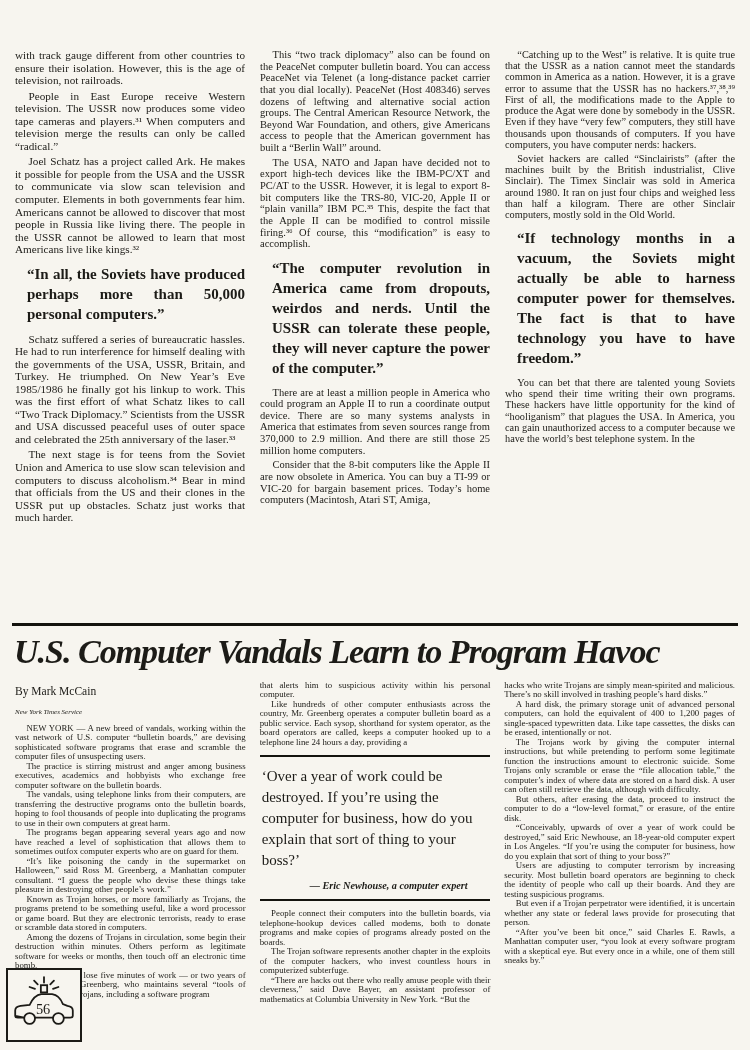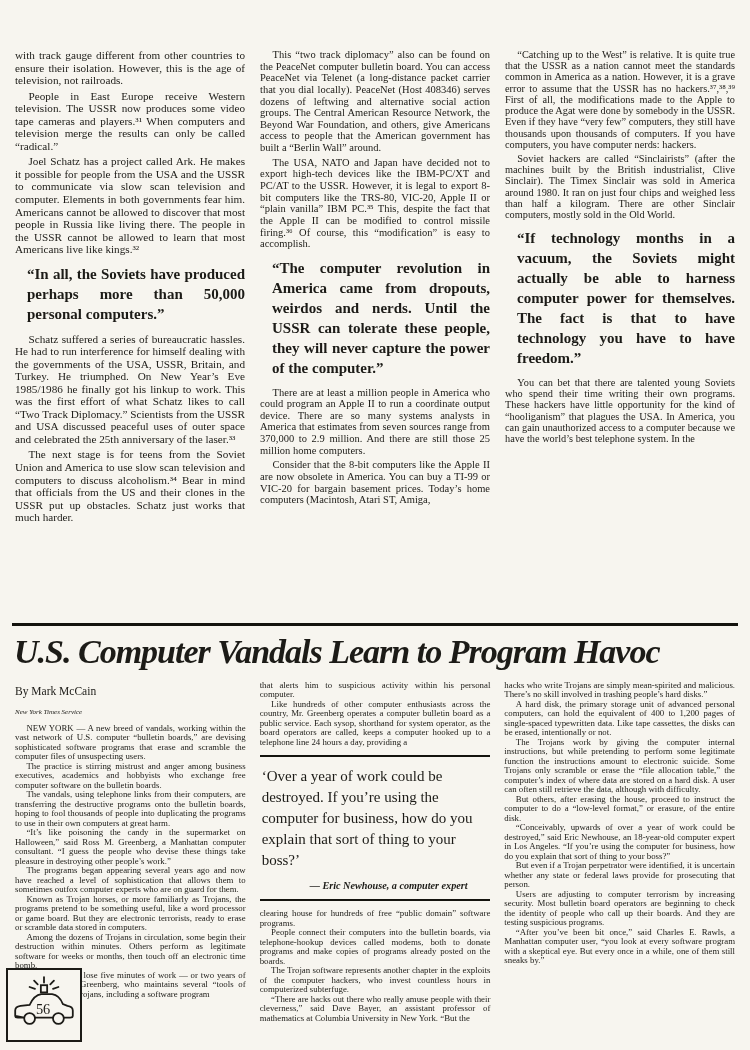--- a/index.html
+++ b/index.html
@@ -85,46 +85,45 @@
 
 <div class="bottom-section">
   <div class="bcol">
     <div class="byline-block">
       <div class="byline">By Mark McCain</div>
       <div class="byline-source">New York Times Service</div>
     </div>
     <p>NEW YORK — A new breed of vandals, working within the vast network of U.S. computer “bulletin boards,” are devising sophisticated software programs that erase and scramble the computer files of unsuspecting users.</p>
     <p>The practice is stirring mistrust and anger among business executives, academics and hobbyists who exchange free computer software on the bulletin boards.</p>
     <p>The vandals, using telephone links from their computers, are transferring the destructive programs onto the bulletin boards, hoping to fool thousands of people into duplicating the programs to use in their own computers at great harm.</p>
+    <p>The programs began appearing several years ago and now have reached a level of sophistication that allows them to sometimes outfox computer experts who are on guard for them.</p>
     <p>“It’s like poisoning the candy in the supermarket on Halloween,” said Ross M. Greenberg, a Manhattan computer consultant. “I guess the people who devise these things take pleasure in destroying other people’s work.”</p>
-    <p>The programs began appearing several years ago and now have reached a level of sophistication that allows them to sometimes outfox computer experts who are on guard for them.</p>
     <p>Known as Trojan horses, or more familiarly as Trojans, the programs pretend to be something useful, like a word processor or game board. But they are electronic terrorists, ready to erase or scramble data stored in computers.</p>
     <p>Among the dozens of Trojans in circulation, some begin their destruction within minutes. Others perform as legitimate software for weeks or months, then touch off an electronic time bomb.</p>
     <p>“A person may lose five minutes of work — or two years of work,” said Mr. Greenberg, who maintains several “tools of defense” against Trojans, including a software program</p>
   </div>
   <div class="bcol">
     <p class="cont">that alerts him to suspicious activity within his personal computer.</p>
     <p>Like hundreds of other computer enthusiasts across the country, Mr. Greenberg operates a computer bulletin board as a public service. Each sysop, shorthand for system operator, as the board operators are called, keeps a computer hooked up to a telephone line 24 hours a day, providing a</p>
     <div class="pq-bottom">
       <p class="quote-text">‘Over a year of work could be destroyed. If you’re using the computer for business, how do you explain that sort of thing to your boss?’</p>
       <p class="attribution">— Eric Newhouse, a computer expert</p>
     </div>
-    <p class="cont">clearing house for hundreds of free “public domain” software programs.</p>
     <p>People connect their computers into the bulletin boards, via telephone-hookup devices called modems, both to donate programs and make copies of programs already posted on the boards.</p>
     <p>The Trojan software represents another chapter in the exploits of the computer hackers, who invest countless hours in computerized subterfuge.</p>
     <p>“There are hacks out there who really amuse people with their cleverness,” said Dave Bayer, an assistant professor of mathematics at Columbia University in New York. “But the</p>
   </div>
   <div class="bcol">
     <p class="cont">hacks who write Trojans are simply mean-spirited and malicious. There’s no skill involved in trashing people’s hard disks.”</p>
     <p>A hard disk, the primary storage unit of advanced personal computers, can hold the equivalent of 400 to 1,200 pages of single-spaced typewritten data. Like tape cassettes, the disks can be erased, intentionally or not.</p>
     <p>The Trojans work by giving the computer internal instructions, but while pretending to perform some legitimate function the instructions amount to electronic suicide. Some Trojans only scramble or erase the “file allocation table,” the computer’s index of where data are stored on a hard disk. A user can often still retrieve the data, although with difficulty.</p>
-    <p>But others, after erasing the house, proceed to instruct the computer to do a “low-level format,” or erasure, of the entire disk.</p>
+    <p>But others, after erasing the data, proceed to instruct the computer to do a “low-level format,” or erasure, of the entire disk.</p>
     <p>“Conceivably, upwards of over a year of work could be destroyed,” said Eric Newhouse, an 18-year-old computer expert in Los Angeles. “If you’re using the computer for business, how do you explain that sort of thing to your boss?”</p>
+    <p>Users are adjusting to computer terrorism by increasing security. Most bulletin board operators are beginning to check the identity of people who call up their boards. And they are testing suspicious programs.</p>
     <p>But even if a Trojan perpetrator were identified, it is uncertain whether any state or federal laws provide for prosecuting that person.</p>
-    <p>Users are adjusting to computer terrorism by increasing security. Most bulletin board operators are beginning to check the identity of people who call up their boards. And they are testing suspicious programs.</p>
     <p>“After you’ve been bit once,” said Charles E. Rawls, a Manhattan computer user, “you look at every software program with a skeptical eye. But every once in a while, one of them still sneaks by.”</p>
   </div>
 </div>
 
 <div class="page-badge">
   <svg viewBox="0 0 80 70">
     <g stroke="#1c1b17" stroke-width="2" fill="none" stroke-linecap="round">
 
       <line x1="40" y1="10" x2="40" y2="4"></line>
       <line x1="33" y1="12" x2="29" y2="8"></line>

